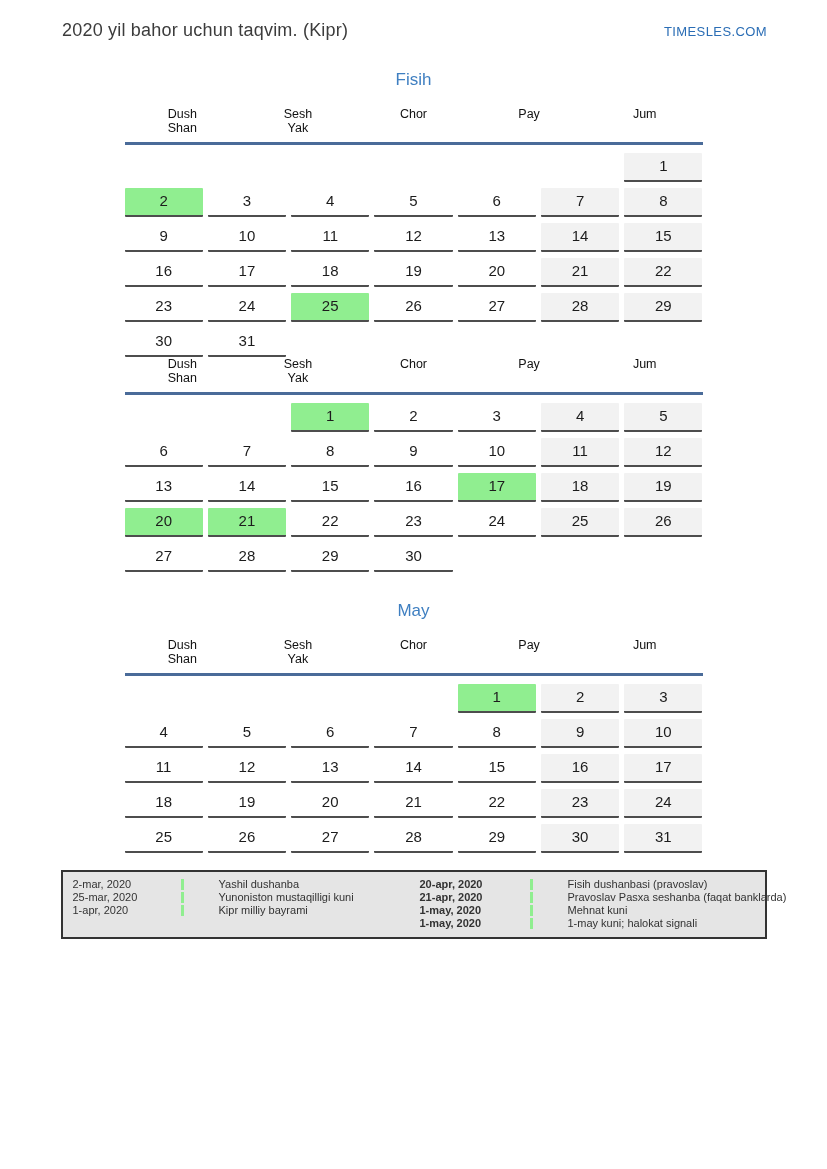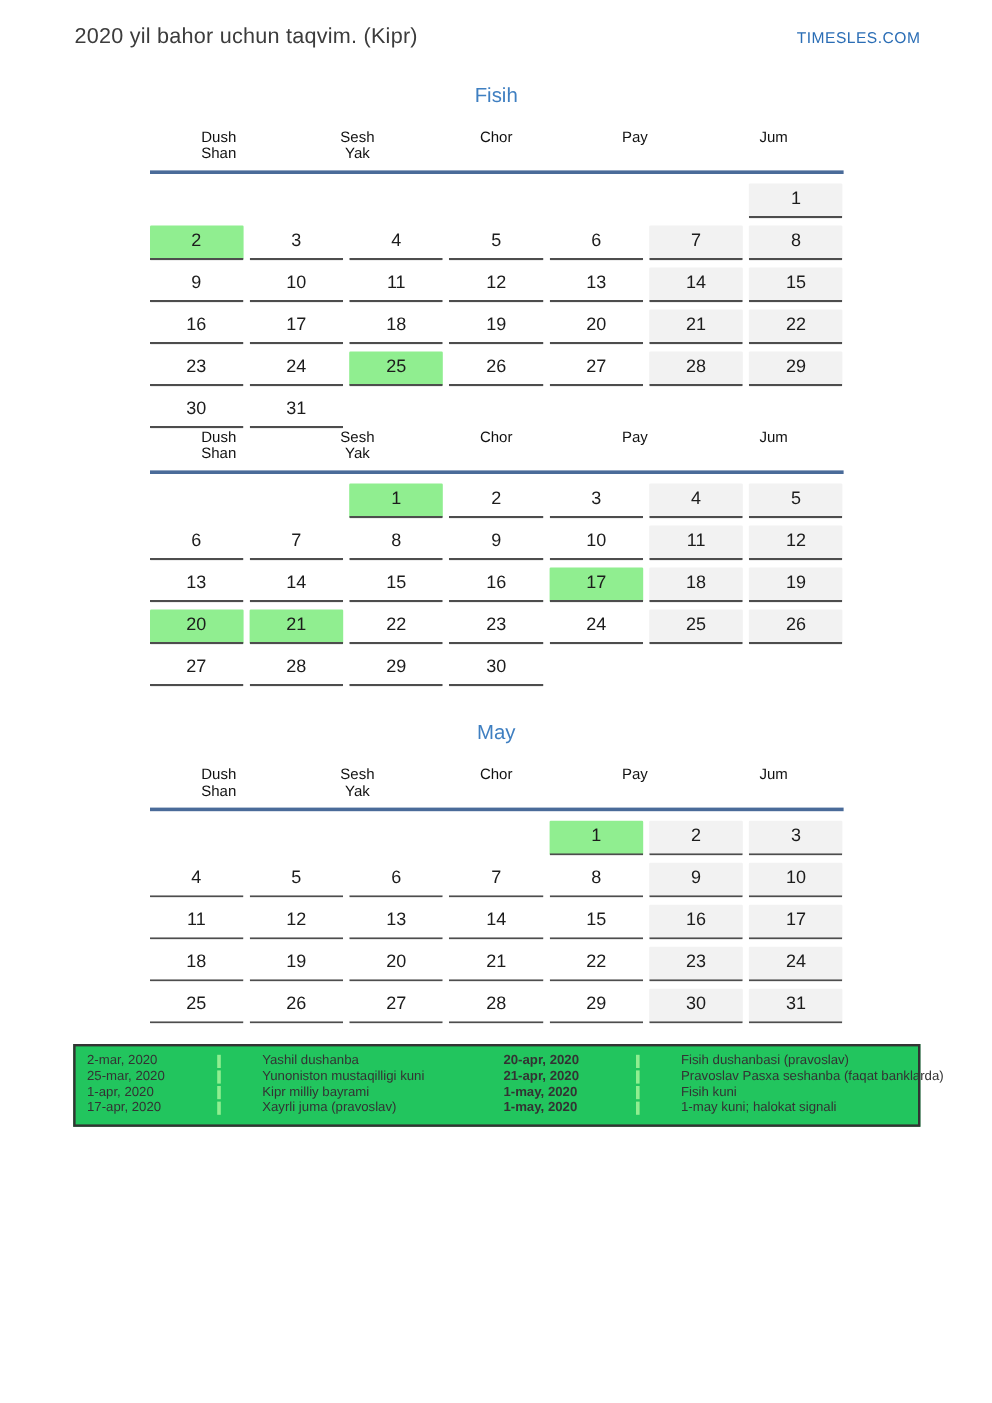--- a/index.html
+++ b/index.html
@@ -84,21 +84,21 @@
     background:transparent;
   }
   .day-cell.weekend{background:var(--weekend-gray);}
   .day-cell.holiday{background:var(--holiday-green);}
   .legend{
     width:706px;
     margin:17px auto 0 auto;
     border:2px solid var(--legend-border);
     padding:6px 0 7px 0;
     display:flex;
-    background:#22c55e;
+    background:#e5e5e5;
   }
   .legend-column{width:50%;}
   .legend-row{
     display:flex;
     align-items:center;
     line-height:13px;
     font-size:11px;
     color:#333;
   }
   .legend-column.left .legend-date{margin-left:10px;width:108px;}
@@ -281,41 +281,36 @@
       <div class="legend-row">
         <span class="legend-date">25-mar, 2020</span>
         <span class="legend-bar"></span>
         <span class="legend-name">Yunoniston mustaqilligi kuni</span>
       </div>
       <div class="legend-row">
         <span class="legend-date">1-apr, 2020</span>
         <span class="legend-bar"></span>
         <span class="legend-name">Kipr milliy bayrami</span>
       </div>
-      <div class="legend-row">
-        <span class="legend-date">17-apr, 2020</span>
-        <span class="legend-bar"></span>
-        <span class="legend-name">Xayrli juma (pravoslav)</span>
-      </div>
     </div>
   <div class="legend-column right">
       <div class="legend-row">
         <span class="legend-date">20-apr, 2020</span>
         <span class="legend-bar"></span>
         <span class="legend-name">Fisih dushanbasi (pravoslav)</span>
       </div>
       <div class="legend-row">
         <span class="legend-date">21-apr, 2020</span>
         <span class="legend-bar"></span>
         <span class="legend-name">Pravoslav Pasxa seshanba (faqat banklarda)</span>
       </div>
       <div class="legend-row">
         <span class="legend-date">1-may, 2020</span>
         <span class="legend-bar"></span>
-        <span class="legend-name">Fisih kuni</span>
+        <span class="legend-name">Mehnat kuni</span>
       </div>
       <div class="legend-row">
         <span class="legend-date">1-may, 2020</span>
         <span class="legend-bar"></span>
         <span class="legend-name">1-may kuni; halokat signali</span>
       </div>
     </div>
 </footer>
 
 </body></html>

